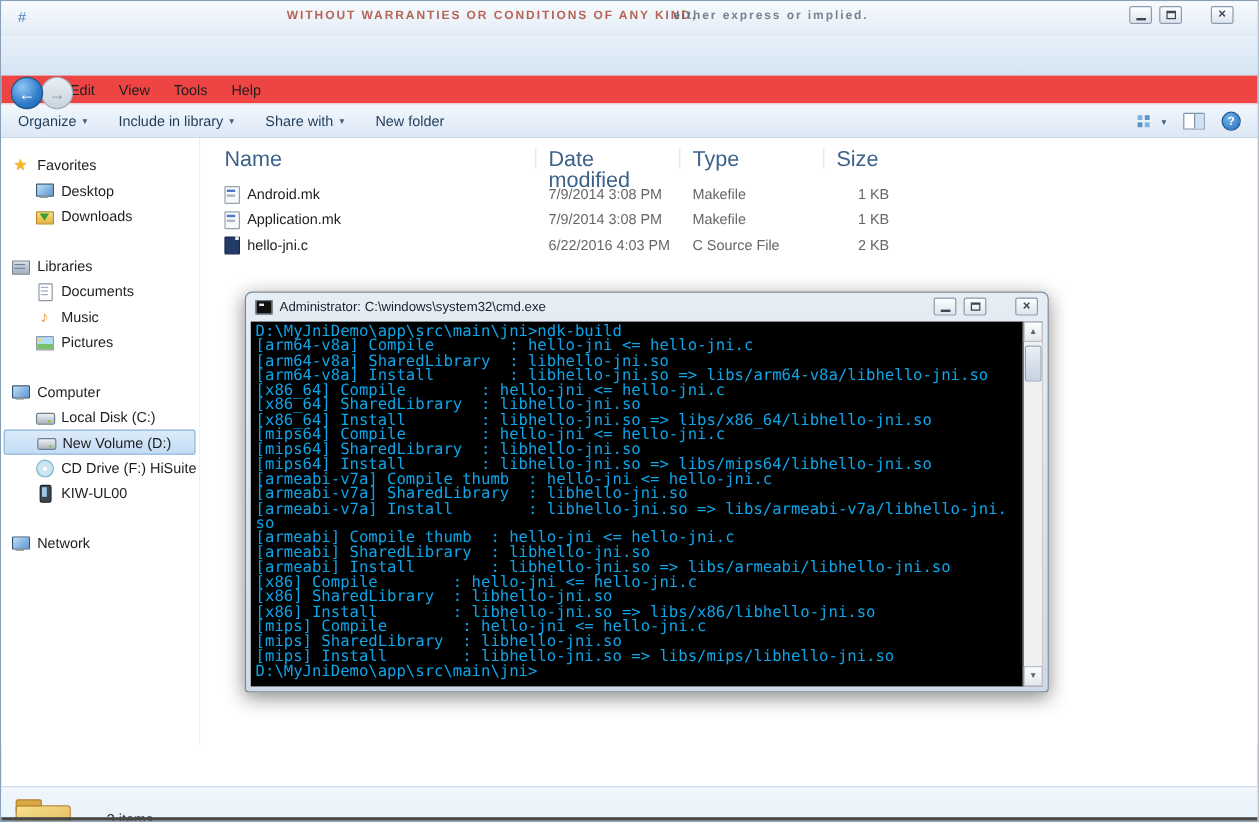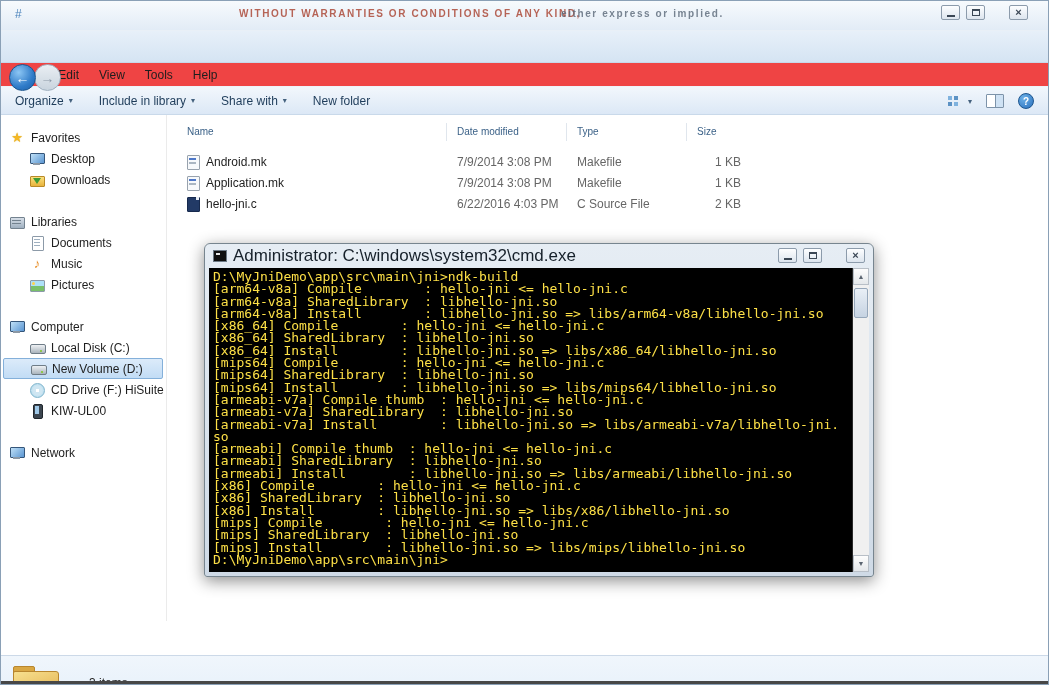--- a/index.html
+++ b/index.html
@@ -131,21 +131,21 @@
   .i-mk::before { content:""; position:absolute; left:2px; top:1px; width:11px; height:13px;
     background:#f7f9fb; border:1px solid #98a2ad; border-radius:1px; }
   .i-mk::after { content:""; position:absolute; left:4px; top:4px; width:7px; height:2px; background:#4f78c8;
     box-shadow:0 4px 0 #aab6c2; }
   .i-c::before { content:""; position:absolute; left:2px; top:1px; width:11px; height:13px;
     background:#223a66; border:1px solid #16294d; border-radius:1px; }
   .i-c::after { content:""; position:absolute; right:2px; top:1px; width:3px; height:3px; background:#e8eef5; }
 
   
   .filelist { position:absolute; left:166px; top:114px; right:0; height:506px; background:#fff; }
-  .cols { display:flex; margin-top:6px; height:22px; font-size:10px; color:#3c6288; align-items:center; }
+  .cols { display:flex; margin-top:6px; height:22px; font-size:18px; color:#3c6288; align-items:center; }
   .col { border-right:1px solid #e0e6ed; height:18px; line-height:18px; cursor:default; }
   .col.c-name { width:280px; padding-left:20px; }
   .col.c-date { width:120px; padding-left:10px; }
   .col.c-type { width:120px; padding-left:10px; }
   .col.c-size { width:78px;  padding-left:10px; border-right:none; }
   .rows { margin-top:8px; }
   .frow { display:flex; height:21px; align-items:center; font-size:12px; cursor:default; }
   .f-name { width:280px; padding-left:18px; display:flex; align-items:center; color:#1e1e1e; }
   .f-name .ico { margin-right:5px; }
   .f-date { width:120px; padding-left:10px; color:#666; }
@@ -163,26 +163,26 @@
   .status-text { position:absolute; left:88px; top:20px; font-size:12px; color:#1e1e1e; }
   .bottom-edge { position:absolute; left:0; bottom:0; width:100%; height:3px; background:#474747; }
 
   
   .cmd { position:absolute; left:203px; top:242px; width:670px; height:334px;
     background:linear-gradient(#e6edf4,#cfdae6); border:1px solid #77858f; border-radius:6px 6px 3px 3px;
     box-shadow:0 4px 16px rgba(0,0,0,.45); z-index:5; }
   .cmd-titlebar { height:23px; display:flex; align-items:center; padding:0 8px; }
   .cmd-ico { position:relative; width:14px; height:12px; background:#101010; border:1px solid #6d7a86; flex:none; }
   .cmd-ico::after { content:""; position:absolute; left:2px; top:2px; width:4px; height:2px; background:#e8e8e8; }
-  .cmd-title { font-size:17px; color:#16202a; margin-left:6px; white-space:nowrap; }
+  .cmd-title { font-size:11px; color:#16202a; margin-left:6px; white-space:nowrap; }
   .cmd-caps { margin-left:auto; display:flex; align-items:center; }
   .cmd-body { position:absolute; left:4px; right:4px; top:24px; bottom:4px; background:#000; display:flex; }
   .console { flex:1; overflow:hidden; padding:3px 0 0 4px; }
   .console pre { font-family:"DejaVu Sans Mono","Liberation Mono",monospace; font-size:13px; line-height:12.3px;
-    color:#fde047; white-space:pre-wrap; word-break:break-all; width:80.4ch; }
+    color:#0ea5e9; white-space:pre-wrap; word-break:break-all; width:80.4ch; }
   .cmd-scroll { width:17px; background:#f0f0f0; position:relative; flex:none; border-left:1px solid #2a2a2a; }
   .sc-arrow { position:absolute; left:0; width:100%; height:17px; background:linear-gradient(#fdfdfd,#e4e7ea);
     border:1px solid #b8bfc7; color:#5a6470; font-size:7px; display:flex; align-items:center; justify-content:center; }
   .sc-up { top:0; } .sc-down { bottom:0; }
   .sc-thumb { position:absolute; left:1px; right:1px; top:20px; height:30px;
     background:linear-gradient(#e9eff6,#c6d3e2); border:1px solid #96a7ba; border-radius:2px; }
 </style>
 </head>
 <body>
 

